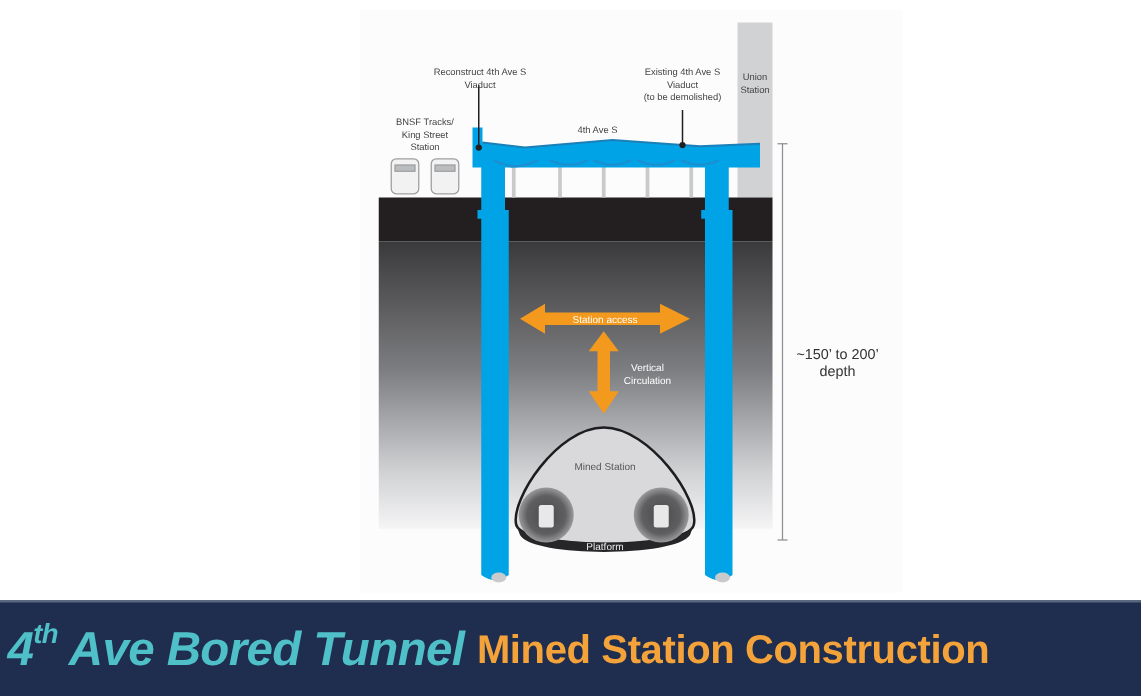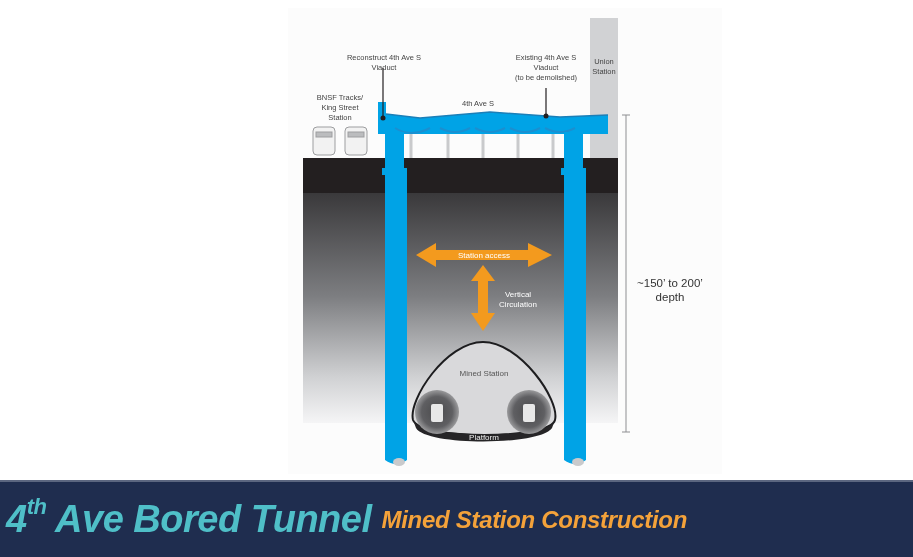--- a/index.html
+++ b/index.html
@@ -9,22 +9,22 @@
       position: absolute; left: 0; top: 480px; width: 913px; height: 77px;
       background: #1f2d4f; border-top: 2px solid #5b6680;
       display: flex; align-items: center; box-sizing: border-box; padding-left: 6px;
     }
     .title-main {
       font-family: "Liberation Sans", sans-serif; font-style: italic; font-weight: bold;
       color: #4fbfc8; font-size: 38px; letter-spacing: -0.5px; white-space: nowrap;
     }
     .title-main sup { font-size: 22px; position: relative; top: -4px; }
     .title-sub {
-      font-family: "Liberation Sans", sans-serif; font-style: italic; font-weight: bold;
-      color: #f4a23a; font-size: 24px; margin-left: 10px; white-space: nowrap; letter-spacing: -0.3px;
+      font-family: "Liberation Sans", sans-serif; font-weight: bold;
+      color: #f4a23a; font-size: 32px; margin-left: 10px; white-space: nowrap; letter-spacing: -0.3px;
     }
     svg text { font-family: "Liberation Sans", sans-serif; }
   </style>
 </head>
 <body>
 
 <div class="diagram">
   <svg width="913" height="480" viewBox="0 0 913 480" xmlns="http://www.w3.org/2000/svg">
     <defs>
       <linearGradient id="groundGrad" x1="0" y1="0" x2="0" y2="1">

